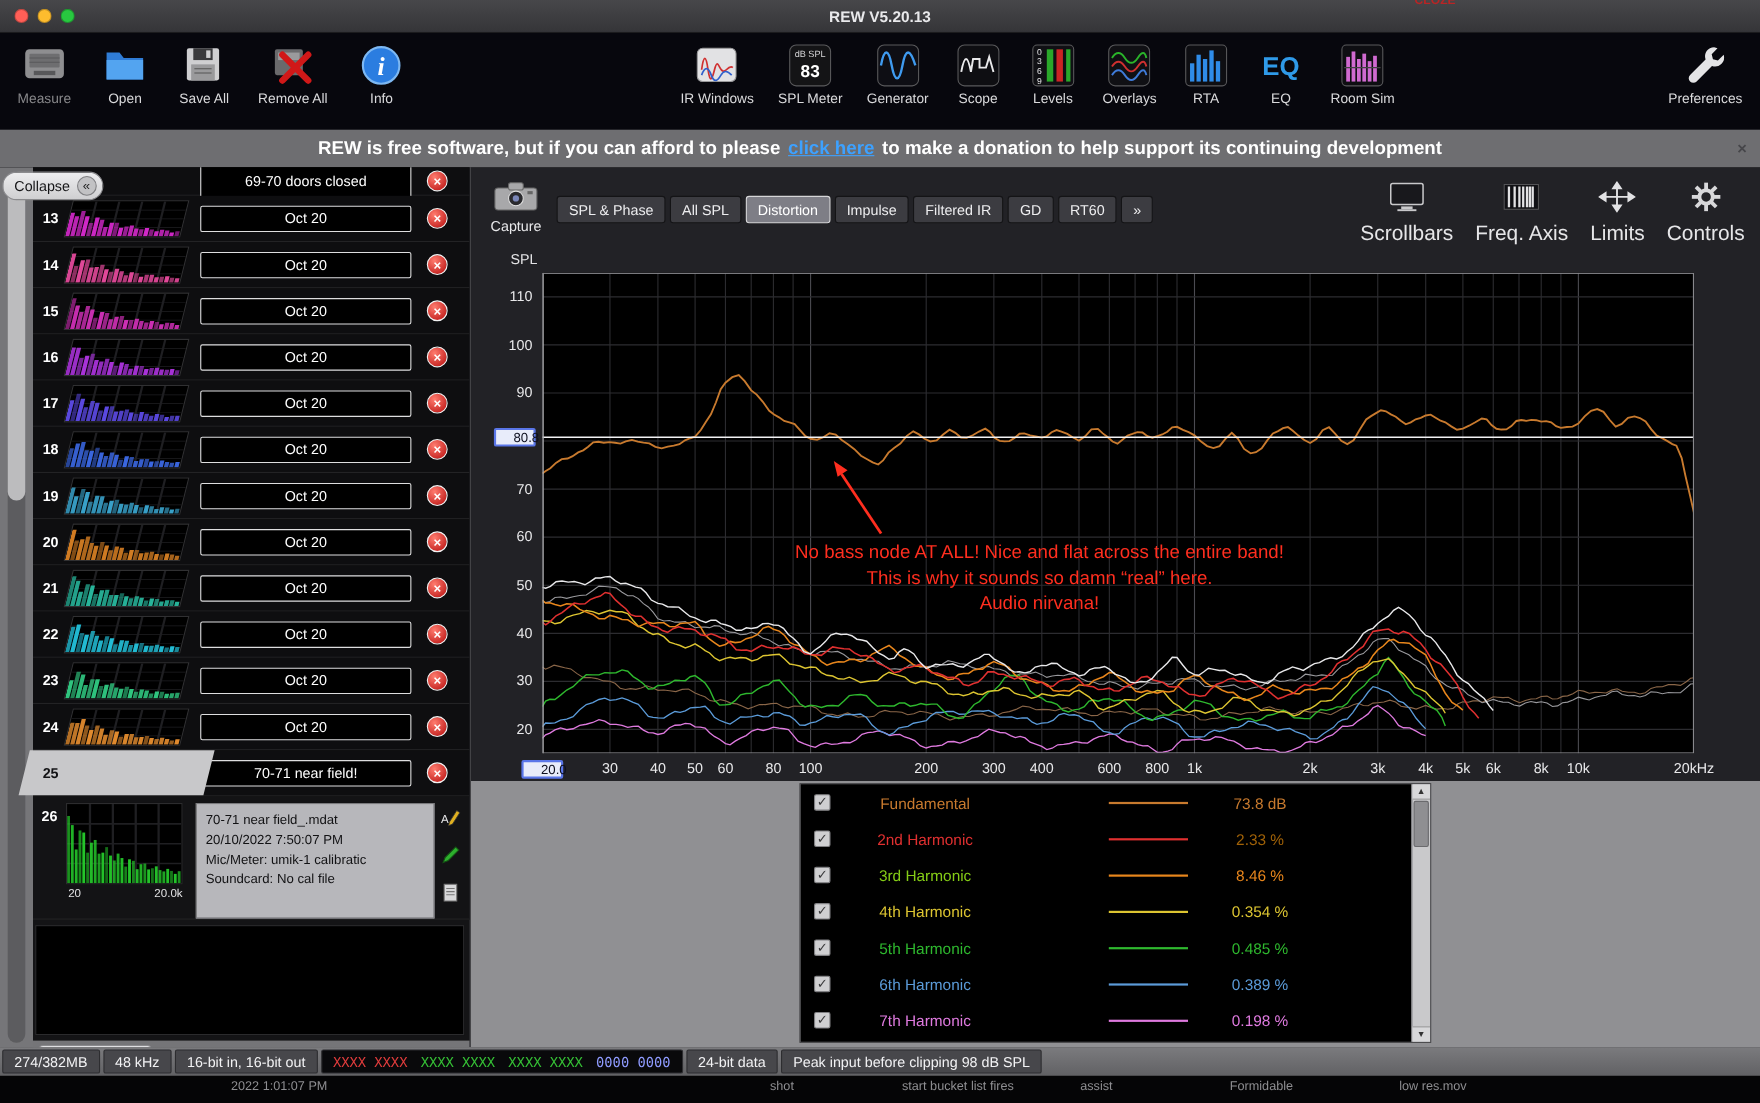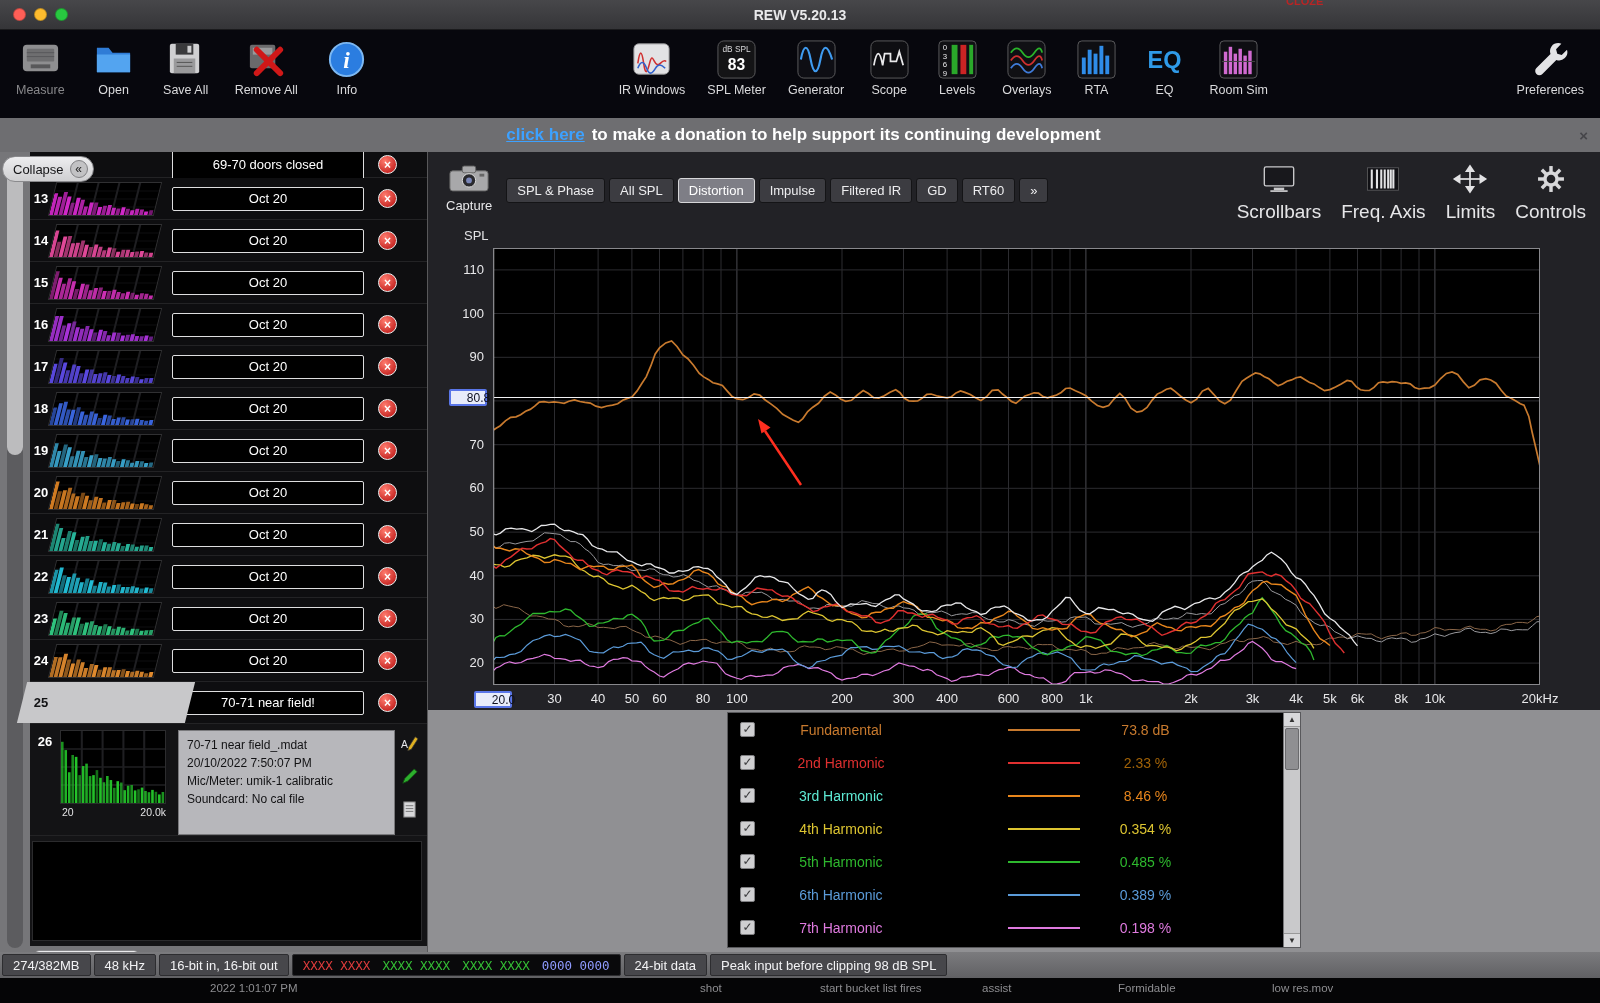--- a/index.html
+++ b/index.html
@@ -42,21 +42,21 @@
   .side-scroll { position:absolute; left:0; top:0; bottom:0; width:30px; background:#767679; }
   .side-scroll .track { position:absolute; left:7px; top:4px; bottom:4px; width:16px; background:#5c5c5f; border-radius:8px; }
   .side-scroll .sthumb { position:absolute; left:7px; top:13px; width:16px; height:290px; background:#bcbcbe; border-radius:8px; }
   .collapse-btn { position:absolute; left:2px; top:4px; height:26px; z-index:6; background:linear-gradient(#ededef,#cfcfd1);
     border:1px solid #8a8a8d; border-radius:13px; color:#151517; font-size:13px; display:flex; align-items:center; gap:6px; padding:0 5px 0 10px; }
   .collapse-chev { width:18px; height:18px; border-radius:50%; background:#c2c2c4; border:1px solid #818184;
     display:flex; align-items:center; justify-content:center; font-size:12px; color:#222; }
   .rows { position:absolute; left:30px; top:0; right:0; }
   .m-row { position:relative; height:42px; border-bottom:1px solid #232325; display:flex; align-items:center; background:#0e0e10; }
   .m-row.partial { height:26px; }
-  .m-row .num { width:22px; text-align:center; color:#fff; font-size:13px; font-weight:bold; position:relative; z-index:1; }
+  .m-row .num { width:32px; text-align:center; color:#fff; font-size:13px; font-weight:bold; position:relative; z-index:1; }
   .m-thumb { width:106px; height:34px; background:#000; border:1px solid #303032; transform:skewX(-14deg); overflow:hidden; position:relative; }
   .m-thumb svg { width:100%; height:100%; display:block; }
   .m-name { margin-left:14px; width:192px; height:24px; background:#000; border:1px solid #dededf; border-radius:2px;
     color:#fff; font-size:13px; display:flex; align-items:center; justify-content:center; overflow:hidden; white-space:nowrap; }
   .m-row.partial .m-name { height:40px; }
   .m-del { margin-left:14px; width:19px; height:19px; border-radius:50%; flex:0 0 19px;
     background:radial-gradient(circle at 35% 30%, #ff7b6e, #b50c0c); border:1px solid #f2f2f2;
     color:#fff; font-size:12px; font-weight:bold; display:flex; align-items:center; justify-content:center; line-height:1; }
   .m-row.selected .sel-wedge { position:absolute; left:-8px; top:0; bottom:0; width:168px; background:#c8c8ca; transform:skewX(-14deg); }
   .m-row.selected .num { color:#131315; }
@@ -313,20 +313,21 @@
             <svg viewBox="0 0 44 44">
               <path d="M30 5a8.5 8.5 0 0 0-8 11.4L7.6 30.8a4.3 4.3 0 1 0 6.1 6.1L28 22.5A8.5 8.5 0 0 0 38.9 12l-5.4 5.4-4.6-1.2-1.2-4.6L33.1 6A8.5 8.5 0 0 0 30 5z" fill="#e4e4e6"></path>
             </svg>
           </div>
           <div class="tb-label">Preferences</div>
         </div>
       </div>
     </div>
 
   <div class="banner">
+    <span>REW is free software, but if you can afford to please</span>
     <a>click here</a>
     <span>to make a donation to help support its continuing development</span>
     <span class="banner-close">×</span>
   </div>
 
   <div class="content">
 
     <div class="sidebar">
       <div class="side-scroll">
         <div class="track"></div>
@@ -1025,20 +1026,25 @@
             <polyline points="0.0,297.5 3.0,300.2 6.9,300.0 11.5,301.5 16.6,302.9 22.2,300.8 28.0,301.4 34.0,306.0 40.0,308.5 45.9,310.6 51.5,314.5 56.8,314.4 61.5,311.5 67.1,312.9 72.5,315.1 77.7,315.5 82.6,318.7 87.3,321.7 91.9,319.6 96.4,317.8 100.7,318.8 105.1,318.1 110.5,318.2 115.6,321.5 120.6,321.8 125.3,318.8 130.0,318.3 134.5,318.1 138.9,317.1 143.7,321.7 148.0,329.2 152.1,333.1 156.4,336.2 161.1,339.5 166.5,337.9 170.7,335.1 175.3,336.2 180.2,335.7 185.3,332.6 190.5,331.4 195.7,328.7 200.8,323.0 205.6,321.5 210.1,324.0 215.4,325.7 220.3,329.7 225.0,336.0 229.5,338.2 234.1,339.1 238.9,343.5 243.9,346.8 248.7,348.5 253.7,353.4 258.8,356.7 264.0,354.8 269.1,353.7 274.2,353.9 279.1,351.6 283.7,351.3 289.4,353.6 294.7,351.4 299.8,346.6 304.8,344.4 309.9,341.4 315.2,338.8 319.9,342.5 324.7,347.9 329.5,350.4 334.4,354.0 339.3,357.7 344.1,357.4 349.0,358.2 353.9,362.9 358.8,365.7 363.8,367.0 368.8,369.9 373.6,369.3 378.3,365.2 382.8,364.3 387.6,364.2 391.9,361.2 396.0,360.3 400.3,360.3 405.0,356.3 410.5,353.5 414.7,355.3 419.3,356.5 424.2,358.7 429.3,365.1 434.5,369.3 439.7,369.4 444.7,371.2 449.6,372.9 454.1,372.0 459.5,374.6 464.6,379.7 469.6,380.4 474.3,379.8 479.0,380.4 483.5,377.7 487.9,374.5 492.7,375.1 497.0,374.5 501.1,370.7 505.4,369.0 510.1,367.2 515.5,363.3 519.7,363.6 524.3,368.3 529.2,371.4 534.3,375.0 539.5,380.4 544.7,381.4 549.8,379.7 554.6,381.2 559.1,382.1 564.4,380.5 569.3,381.0 574.0,380.3 578.5,374.6 583.1,369.9 587.9,368.2 592.9,366.0 597.7,366.7 602.7,372.3 607.8,375.5 613.0,376.3 618.1,379.5 623.2,381.5 628.1,381.4 632.7,385.0 638.4,388.8 643.7,387.3 648.8,385.1 653.8,383.3 658.9,378.1 664.2,374.7 668.9,377.1 673.7,379.0 678.5,379.6 683.4,382.4 688.3,382.8 693.1,379.3 698.0,378.6 702.9,379.5 707.8,377.9 712.8,377.7 717.8,378.4 722.6,374.3 727.3,369.1 731.8,367.5 736.8,364.0 741.6,359.5 746.3,358.1 750.8,355.1 755.2,347.8 759.5,342.8 764.5,339.3 769.3,334.4 773.9,333.3 778.4,336.1 782.8,336.3 788.2,336.7 793.3,340.9 798.2,344.2 803.1,347.3 807.7,356.3 812.3,366.9 816.6,374.3 820.9,382.2 827.0,390.6 832.8,394.1 836.9,397.5" fill="none" stroke="#e8861c" stroke-width="1.4"></polyline>
             <polyline points="0.0,317.8 3.1,320.1 7.4,316.9 12.5,311.8 18.0,308.9 23.6,304.4 29.0,300.2 33.8,301.0 38.8,300.9 43.6,297.1 48.3,295.2 52.8,293.9 57.2,290.6 61.5,291.6 66.5,297.4 71.3,301.6 75.9,305.4 80.4,310.8 84.8,312.3 89.8,312.2 94.3,316.4 99.1,320.7 105.1,322.5 109.2,325.2 113.9,326.8 118.9,323.5 124.1,321.8 129.3,323.5 134.3,323.7 138.9,324.7 143.9,329.0 148.7,329.9 153.4,328.1 157.8,329.7 162.2,331.7 166.5,332.5 171.5,337.3 176.3,342.7 181.0,343.2 185.5,343.0 189.9,344.1 194.8,341.3 199.3,338.6 204.2,340.4 210.1,341.3 214.2,340.3 218.6,341.6 223.4,342.0 228.3,340.1 233.4,342.2 238.7,346.4 243.9,347.0 248.7,347.2 253.7,347.8 258.8,344.0 264.0,340.1 269.1,341.0 274.2,341.8 279.1,341.9 283.7,345.5 289.4,348.3 294.7,347.9 299.8,350.2 304.8,354.8 309.9,356.9 315.2,359.8 319.9,363.6 324.7,362.5 329.5,359.1 334.4,358.5 339.3,357.2 344.1,355.8 349.0,359.5 353.9,363.5 358.8,363.9 363.8,365.6 368.8,368.0 373.6,367.6 378.3,369.3 382.8,374.3 387.6,375.3 391.9,373.3 396.0,372.3 400.3,368.3 405.0,362.8 410.5,362.8 414.7,365.0 419.3,365.0 424.2,367.0 429.3,369.3 434.5,367.2 439.7,366.2 444.7,369.3 449.6,371.0 454.1,372.4 459.5,376.0 464.6,375.7 469.6,371.4 474.3,369.8 479.0,369.4 483.5,367.7 487.9,370.0 492.7,374.9 497.0,375.9 501.1,376.4 505.4,378.9 510.1,378.6 515.5,377.6 519.7,379.9 524.3,380.2 529.2,376.8 534.3,374.8 539.5,372.4 544.7,367.6 549.8,366.9 554.6,370.0 559.1,371.0 564.4,372.5 569.3,376.2 574.0,376.6 578.5,376.1 583.1,379.9 587.9,383.1 592.9,383.5 597.7,385.0 602.7,384.3 607.8,378.4 613.0,374.0 618.1,372.5 623.2,369.6 628.1,368.7 632.7,371.4 638.4,371.7 643.7,371.0 648.8,374.2 653.8,377.4 658.9,379.1 664.2,383.7 668.9,387.3 673.7,385.6 678.5,383.5 683.4,382.0 688.3,377.4 693.1,374.3 698.0,375.3 702.9,374.0 707.8,370.0 712.8,367.5 717.8,362.7 722.6,355.5 727.3,352.6 731.8,351.6 736.8,347.0 741.6,343.0 746.3,339.6 750.8,332.3 755.2,326.0 759.5,325.3 764.5,324.5 769.3,323.9 773.9,326.9 778.4,328.2 782.8,326.0 788.2,327.9 793.3,332.9 798.2,336.5 803.1,342.6 807.7,350.3 812.3,353.6 816.6,355.6 820.9,360.6 826.4,367.2 831.7,374.4 836.9,385.7 842.3,395.3 847.6,400.4 851.3,405.0" fill="none" stroke="#e03030" stroke-width="1.4"></polyline>
             <polyline points="0.0,286.0 3.1,286.8 7.4,285.1 12.5,280.9 18.0,280.2 23.6,281.2 29.0,280.6 33.8,281.9 38.8,283.6 43.6,280.8 48.3,277.5 52.8,277.4 57.2,276.4 61.5,276.1 66.5,280.0 71.3,282.7 75.9,282.3 80.4,283.9 84.8,285.8 89.8,286.7 94.3,290.9 99.1,297.5 105.1,300.5 109.2,301.2 113.9,303.6 118.9,303.8 124.1,303.9 129.3,308.3 134.3,312.4 138.9,313.7 143.9,316.2 148.7,317.8 153.4,315.8 157.8,315.9 162.2,319.0 166.5,320.0 171.5,321.6 176.3,325.0 181.0,325.0 185.5,322.7 189.9,323.3 195.2,322.5 200.3,319.1 205.3,318.7 210.1,320.2 214.8,320.5 219.3,323.2 223.7,328.8 228.0,332.0 233.0,337.0 237.8,344.4 243.9,346.4 247.9,342.9 252.4,339.9 257.3,335.3 262.2,329.3 267.1,327.7 271.6,328.8 276.6,328.5 281.4,329.9 286.0,333.1 290.5,333.8 294.9,334.9 300.3,340.6 305.4,345.5 310.4,348.1 315.2,351.3 319.9,350.3 324.4,344.6 328.8,341.9 333.0,343.2 337.8,346.5 342.4,353.2 349.0,359.6 352.9,358.3 357.5,355.9 362.6,356.4 367.8,356.2 373.1,355.5 378.2,357.7 382.8,358.5 387.8,354.8 392.6,351.9 397.3,350.1 401.8,346.9 406.2,346.9 410.5,350.9 415.5,353.6 420.3,356.1 424.9,360.8 429.4,363.0 433.8,362.7 438.8,363.7 443.3,362.7 448.1,358.4 454.1,356.9 458.2,357.1 462.9,355.0 467.9,355.2 473.1,359.5 478.3,362.1 483.3,363.7 487.9,366.5 492.9,365.3 497.7,360.7 502.4,359.2 506.8,359.0 511.2,357.9 515.5,360.3 520.5,364.8 525.3,366.4 530.0,368.3 534.5,372.1 538.9,372.8 544.2,371.6 549.3,371.9 554.3,369.0 559.1,363.1 563.8,359.0 568.3,354.7 572.7,349.5 577.0,349.7 582.0,356.3 586.8,362.2 592.9,365.3 596.8,365.9 601.1,362.9 605.6,359.5 610.5,360.5 615.5,361.6 620.6,361.4 625.1,363.9 630.0,365.9 635.0,364.8 640.0,366.4 645.0,370.2 649.8,371.5 654.4,372.3 659.5,373.3 664.5,369.7 669.3,364.1 673.9,361.9 678.2,360.2 682.0,358.3 687.6,359.9 691.8,361.5 698.0,357.6 701.9,355.3 706.5,354.4 711.6,351.4 716.8,349.9 722.1,351.1 727.2,349.0 731.8,344.3 736.8,340.5 741.6,334.9 746.3,327.9 750.8,324.8 755.2,323.2 759.5,318.8 764.5,315.0 769.3,312.2 773.9,306.9 778.4,304.2 782.8,307.0 788.2,311.1 793.3,316.4 798.2,324.4 803.1,329.7 807.7,331.4 812.3,336.2 816.6,342.6 820.9,347.4 826.4,356.1 831.7,365.8 836.9,370.5 841.9,373.5 846.7,379.0 851.3,383.0 856.3,387.0 861.1,393.9 864.5,397.9" fill="none" stroke="#e8e8ea" stroke-width="1.3"></polyline>
             <polyline points="0.0,182.4 3.1,180.2 7.3,177.7 12.4,172.8 17.7,169.4 23.0,168.8 27.6,166.7 32.6,163.3 37.2,161.4 41.7,158.2 46.3,154.1 51.0,153.6 55.9,154.5 61.0,153.9 66.1,154.5 71.1,155.3 75.9,153.2 81.5,151.9 86.8,153.5 92.0,154.4 97.3,155.1 102.8,158.2 108.5,159.6 114.1,158.0 119.5,157.1 124.7,155.8 129.7,152.3 134.5,150.4 138.9,149.0 144.1,142.9 148.8,135.5 153.3,128.6 157.9,117.7 162.2,105.9 166.5,99.9 172.7,94.9 178.6,92.9 184.0,98.5 189.9,106.9 194.9,110.7 200.5,117.3 206.3,125.4 210.7,128.9 215.2,131.4 219.9,134.7 224.6,135.9 229.4,137.5 234.3,143.1 239.2,148.5 243.9,150.9 249.8,151.7 255.5,149.5 261.1,145.9 266.7,147.1 272.2,152.0 277.8,155.9 283.7,160.3 289.7,166.3 294.9,169.3 300.3,172.3 305.4,174.3 309.8,170.6 314.7,163.5 319.8,159.2 325.5,155.3 331.4,148.2 337.2,144.1 342.4,146.9 347.5,150.9 352.7,153.3 358.5,152.3 364.4,147.0 370.2,142.6 375.5,145.5 380.6,149.7 385.8,150.1 391.3,147.7 397.0,144.3 402.7,141.7 407.0,144.7 411.4,150.3 415.8,152.8 420.2,153.2 424.7,153.0 429.3,150.1 433.8,146.3 438.1,146.0 443.5,147.8 448.7,148.8 454.1,149.8 458.4,148.7 463.0,144.9 467.5,143.0 471.9,144.4 477.3,146.5 482.5,149.7 487.9,152.5 493.5,148.7 499.2,142.4 505.1,141.9 509.5,146.0 513.9,149.3 518.4,153.4 522.9,155.3 527.4,151.7 532.0,147.9 536.5,146.5 541.0,144.8 545.6,145.2 550.1,148.6 554.6,149.9 559.1,148.4 563.6,147.0 568.2,144.5 572.6,140.5 577.0,140.0 582.4,142.8 587.6,144.9 592.9,147.8 598.6,153.2 604.4,157.5 610.1,159.4 615.7,157.6 621.2,150.8 626.8,145.4 632.3,150.7 638.0,160.1 643.9,164.1 648.8,163.1 654.0,159.5 659.2,152.1 664.2,146.1 668.9,143.9 673.4,141.2 677.8,140.2 682.0,143.3 687.4,148.0 692.7,152.0 698.0,154.7 703.7,151.1 709.4,143.1 715.2,140.4 720.7,146.3 726.3,152.8 731.8,155.7 737.5,152.2 743.2,142.5 749.0,133.3 753.4,130.3 757.9,127.6 762.4,125.0 766.9,125.9 771.4,128.7 775.9,130.8 780.4,134.5 785.0,137.7 789.5,136.0 794.0,133.2 798.6,131.9 803.1,129.7 807.6,129.0 812.1,131.8 816.6,134.5 820.9,135.9 826.3,139.6 831.5,142.7 836.9,141.6 842.5,139.0 848.2,135.9 854.1,132.5 858.5,133.3 862.9,138.4 867.4,141.8 871.9,142.5 876.4,142.4 881.0,139.4 885.5,134.7 890.0,133.8 894.6,134.6 899.1,133.7 903.6,134.0 908.1,135.3 912.6,134.9 917.2,135.9 921.6,139.5 926.0,141.0 931.4,140.2 936.6,139.8 941.9,137.0 947.6,130.5 953.4,125.4 959.1,123.9 964.7,126.4 970.2,133.6 975.8,139.8 981.3,137.4 987.0,131.9 992.9,130.6 997.8,132.0 1003.0,135.2 1008.2,142.3 1013.2,148.1 1018.0,150.3 1022.9,153.0 1027.3,155.7 1031.0,157.2 1035.8,168.4 1039.2,184.5 1043.6,203.3 1047.0,218.3" fill="none" stroke="#c87a2e" stroke-width="1.7"></polyline>
             <line x1="0" y1="149.5" x2="1047" y2="149.5" stroke="#f2f2f4" stroke-width="1.2"></line>
             <line x1="0.7" y1="0" x2="0.7" y2="437" stroke="#d8d8da" stroke-width="1"></line>
             <line x1="308" y1="237" x2="272" y2="183" stroke="#ff2e1f" stroke-width="2.5"></line>
             <path d="M265 171 L268.5 185.5 L277.5 179.5 Z" fill="#ff2e1f"></path>
             <rect x="0.5" y="0.5" width="1046" height="436" fill="none" stroke="#88888c"></rect>
           </svg>
+        <div class="annotation" id="annotation" style="color: rgb(255, 46, 31);">
+            <div>No bass node AT ALL! Nice and flat across the entire band!</div>
+            <div>This is why it sounds so damn “real” here.</div>
+            <div>Audio nirvana!</div>
+          </div>
       </div>
 
       <div class="x-axis" id="x-axis">
           <div class="x-tick" style="left: 61.5px;">30</div>
           <div class="x-tick" style="left: 105.1px;">40</div>
           <div class="x-tick" style="left: 138.9px;">50</div>
           <div class="x-tick" style="left: 166.5px;">60</div>
           <div class="x-tick" style="left: 210.1px;">80</div>
           <div class="x-tick" style="left: 243.9px;">100</div>
           <div class="x-tick" style="left: 349px;">200</div>
@@ -1069,21 +1075,21 @@
               <span class="l-value" style="color: rgb(200, 122, 46);">73.8 dB</span>
             </div>
             <div class="l-row">
               <span class="l-check">✓</span>
               <span class="l-label" style="color: rgb(224, 48, 48);">2nd Harmonic</span>
               <span class="l-line" style="border-top-color: rgb(224, 48, 48);"></span>
               <span class="l-value" style="color: #a16207;">2.33 %</span>
             </div>
             <div class="l-row">
               <span class="l-check">✓</span>
-              <span class="l-label" style="color: #5eead4;">3rd Harmonic</span>
+              <span class="l-label" style="color: #84cc16;">3rd Harmonic</span>
               <span class="l-line" style="border-top-color: rgb(232, 134, 28);"></span>
               <span class="l-value" style="color: rgb(232, 134, 28);">8.46 %</span>
             </div>
             <div class="l-row">
               <span class="l-check">✓</span>
               <span class="l-label" style="color: rgb(221, 197, 49);">4th Harmonic</span>
               <span class="l-line" style="border-top-color: rgb(221, 197, 49);"></span>
               <span class="l-value" style="color: rgb(221, 197, 49);">0.354 %</span>
             </div>
             <div class="l-row">

